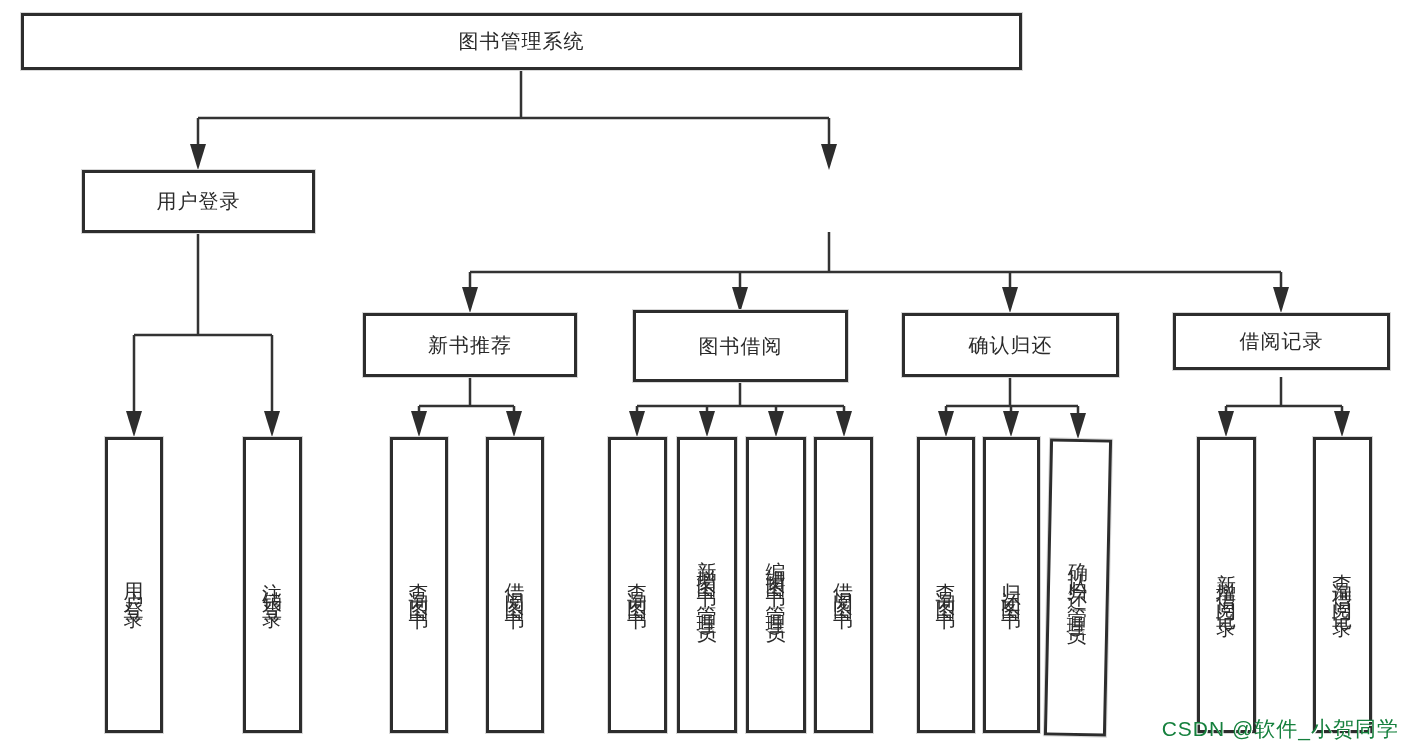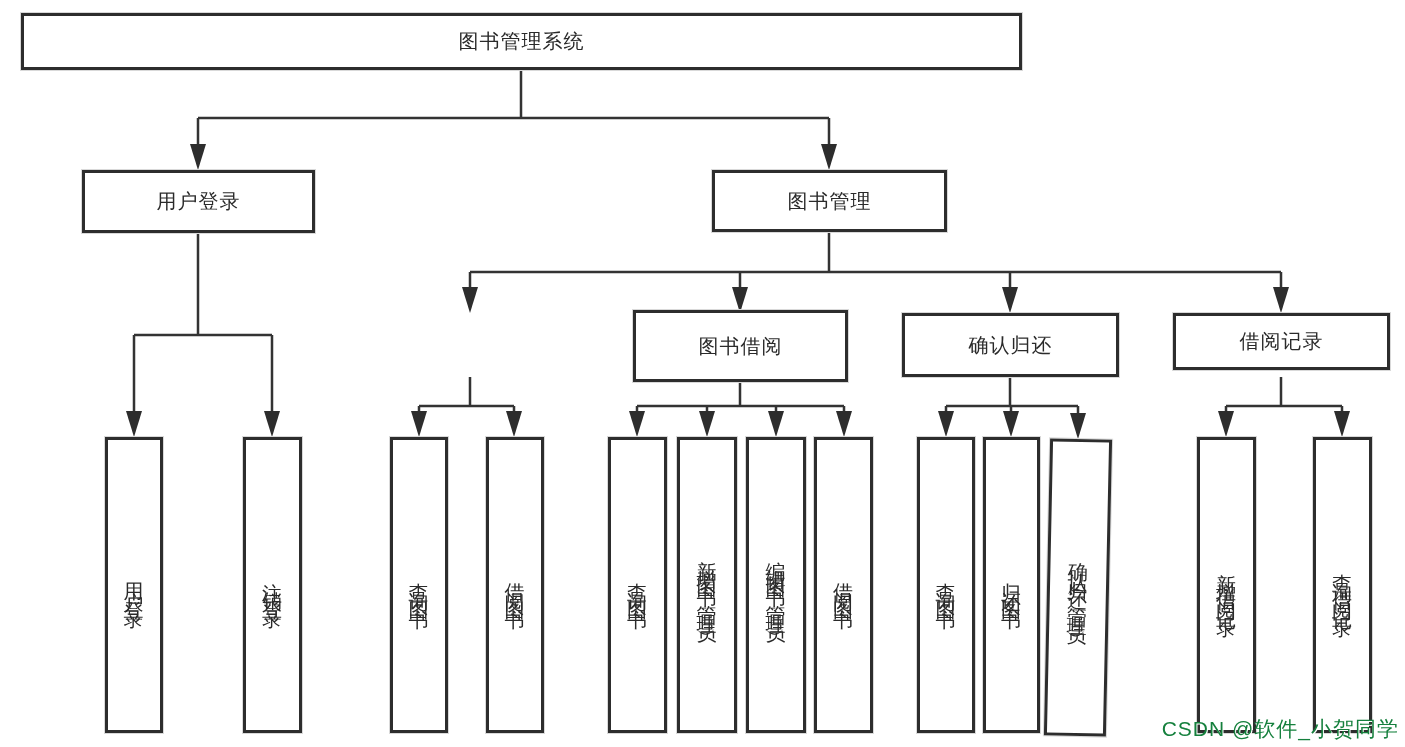--- a/index.html
+++ b/index.html
@@ -108,24 +108,24 @@
     </g>
   </svg>
 
   <div class="node h" style="left:21px;top:13px;width:1001px;height:57px">
     <span>图书管理系统</span>
   </div>
 
   <div class="node h" style="left:82px;top:170px;width:233px;height:63px">
     <span>用户登录</span>
   </div>
-  <div class="node h" style="left:712px;top:170px;width:235px;height:62px">
-    <span>图书管理</span>
+
+  <div class="node h" style="left:363px;top:313px;width:214px;height:64px">
+    <span>新书推荐</span>
   </div>
-
   <div class="node h" style="left:633px;top:310px;width:215px;height:72px">
     <span>图书借阅</span>
   </div>
   <div class="node h" style="left:902px;top:313px;width:217px;height:64px">
     <span>确认归还</span>
   </div>
   <div class="node h" style="left:1173px;top:313px;width:217px;height:57px">
     <span>借阅记录</span>
   </div>
 

